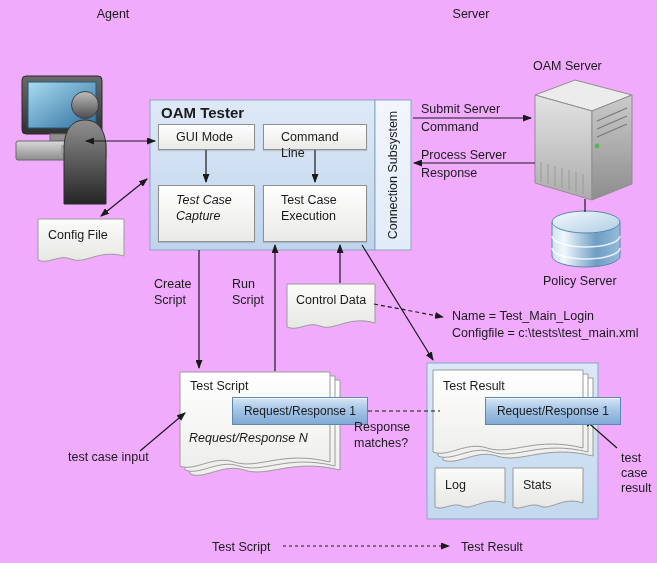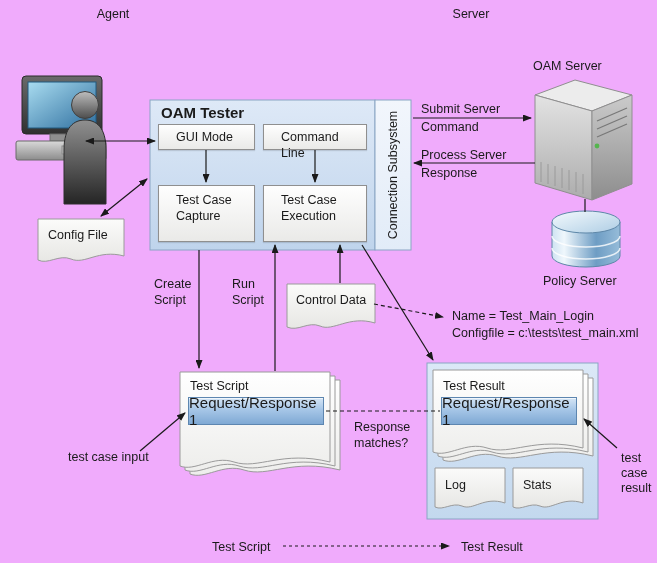--- a/index.html
+++ b/index.html
@@ -19,21 +19,21 @@
     border:1px solid #8f8f8f;
     box-shadow:0 1px 1px rgba(0,0,0,0.12);
     font-size:12.5px;line-height:16px;padding:4px 17px;
   }
   .panel-title{position:absolute;font-size:15px;font-weight:bold;}
   .blue-rr{
     position:absolute;box-sizing:border-box;
     background:linear-gradient(180deg,#d5e5f5 0%,#a6c6e7 45%,#7fa9d4 100%);
     border:1px solid #5d86b0;
     box-shadow:inset 0 1px 0 rgba(255,255,255,0.65);
-    font-size:15px;display:flex;align-items:center;justify-content:flex-end;
+    font-size:12px;display:flex;align-items:center;justify-content:center;margin-left:44px;
   }
   .vtext{
     position:absolute;transform:rotate(-90deg);
     font-size:12.5px;text-align:center;
   }
 </style>
 </head>
 <body>
 
 <div class="canvas">
@@ -189,21 +189,21 @@
 
   <div class="panel-title" style="left:161px;top:104px;">OAM Tester</div>
 
   <div class="box" style="left:158px;top:124px;width:97px;height:26px;">
     <span>GUI Mode</span>
   </div>
   <div class="box" style="left:263px;top:124px;width:104px;height:26px;">
     <span>Command Line</span>
   </div>
   <div class="box" style="left:158px;top:185px;width:97px;height:57px;padding-top:6px;">
-    <span style="white-space:normal;">Test Case Capture</span>
+    <span style="white-space:normal;font-style:italic;">Test Case Capture</span>
   </div>
   <div class="box" style="left:263px;top:185px;width:104px;height:57px;padding-top:6px;">
     <span style="white-space:normal;display:inline-block;width:62px;">Test Case Execution</span>
   </div>
 
   <div class="vtext" style="left:318px;top:157px;width:150px;height:36px;line-height:36px;">Connection Subsystem</div>
 
   <div class="lbl" style="left:421px;top:101px;">
     <div>Submit Server</div>
     <div style="margin-top:2px;">Command</div>
@@ -230,20 +230,21 @@
 
   <div class="lbl" style="left:452px;top:308px;line-height:17px;">
     <div><span>Name = </span><span class="bold">Test_Main_Login</span></div>
     <div><span>Configfile = </span><span class="bold">c:\tests\test_main.xml</span></div>
   </div>
 
   <div class="lbl" style="left:190px;top:378px;">Test Script</div>
   <div class="blue-rr" style="left:188px;top:397px;width:136px;height:28px;">
     <span>Request/Response 1</span>
   </div>
+  <div class="lbl italic" style="left:189px;top:430px;">Request/Response N</div>
 
   <div class="lbl" style="left:68px;top:449px;">test case input</div>
 
   <div class="lbl" style="left:354px;top:419px;">
     <div>Response</div>
     <div>matches?</div>
   </div>
 
   <div class="lbl" style="left:443px;top:378px;">Test Result</div>
   <div class="blue-rr" style="left:441px;top:397px;width:136px;height:28px;">

